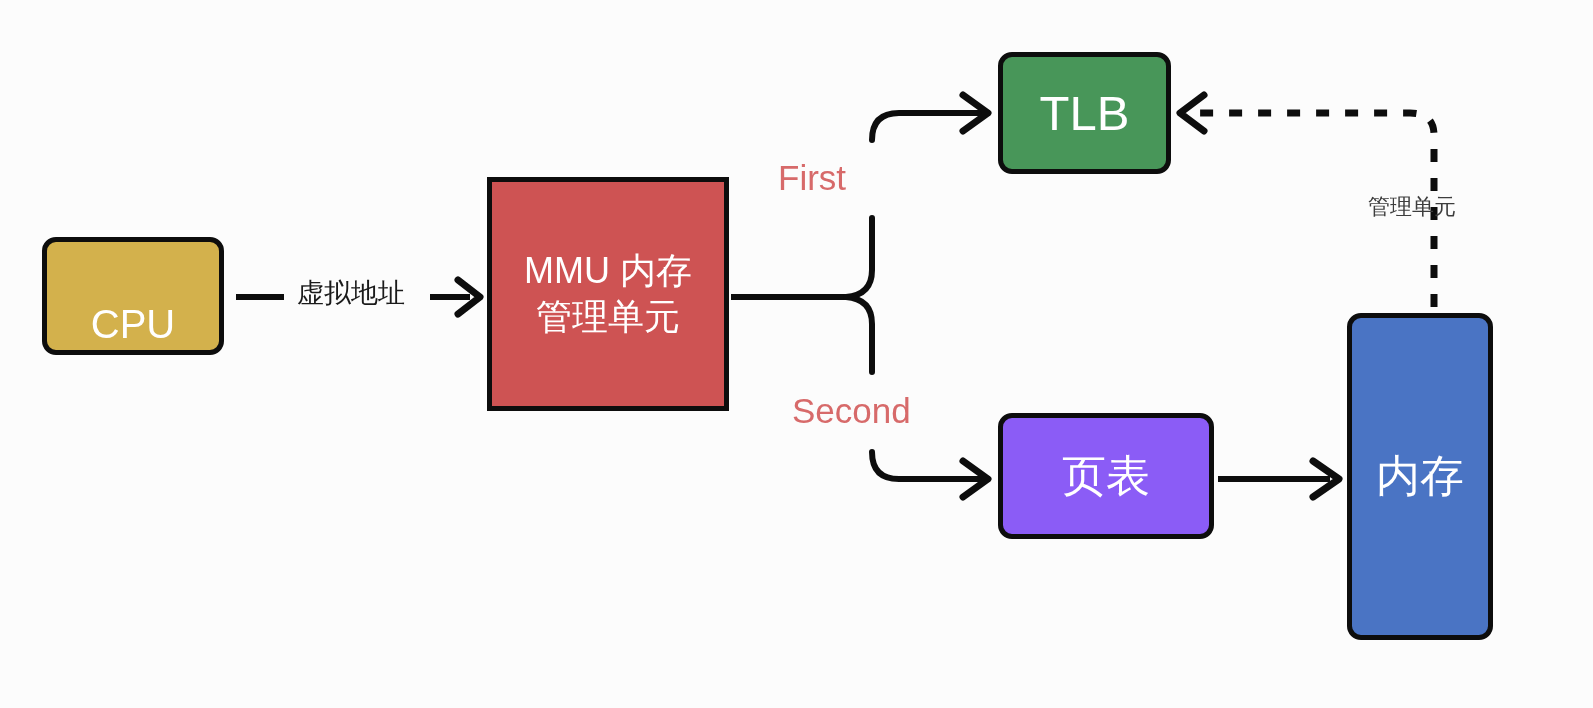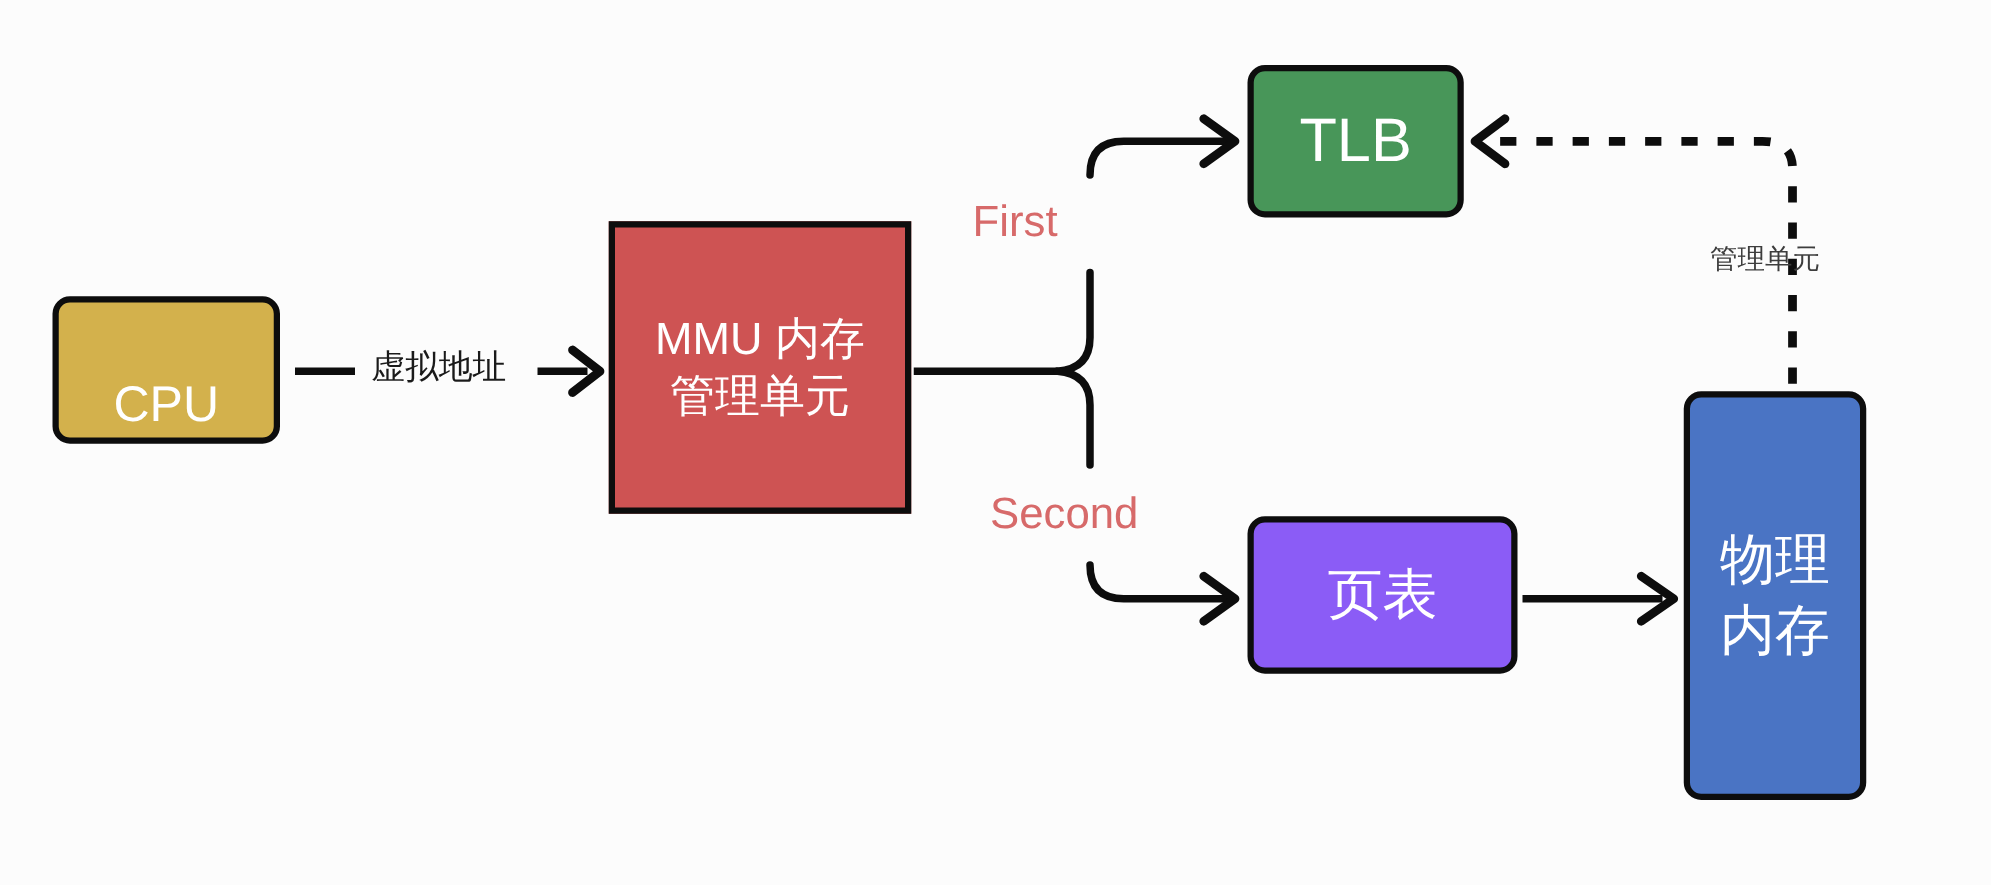--- a/index.html
+++ b/index.html
@@ -147,21 +147,20 @@
 
   <div id="node-tlb" class="node" style="background:#489659">
     <span class="line">TLB</span>
   </div>
 
   <div id="node-pagetable" class="node" style="background:#8b5cf6">
     <span class="line">页表</span>
   </div>
 
   <div id="node-physmem" class="node" style="background:#4a74c4">
-    <span class="line">物理</span>
     <span class="line">内存</span>
   </div>
 
   <div id="label-virtual-address" class="edge-label" style="color: rgb(26, 26, 26);">虚拟地址</div>
 
   <div id="label-first" class="edge-label" style="color: rgb(215, 106, 106);">First</div>
 
   <div id="label-second" class="edge-label" style="color: rgb(215, 106, 106);">Second</div>
 
   <div id="label-flush-cache" class="edge-label" style="color: rgb(61, 61, 61);">管理单元</div>

